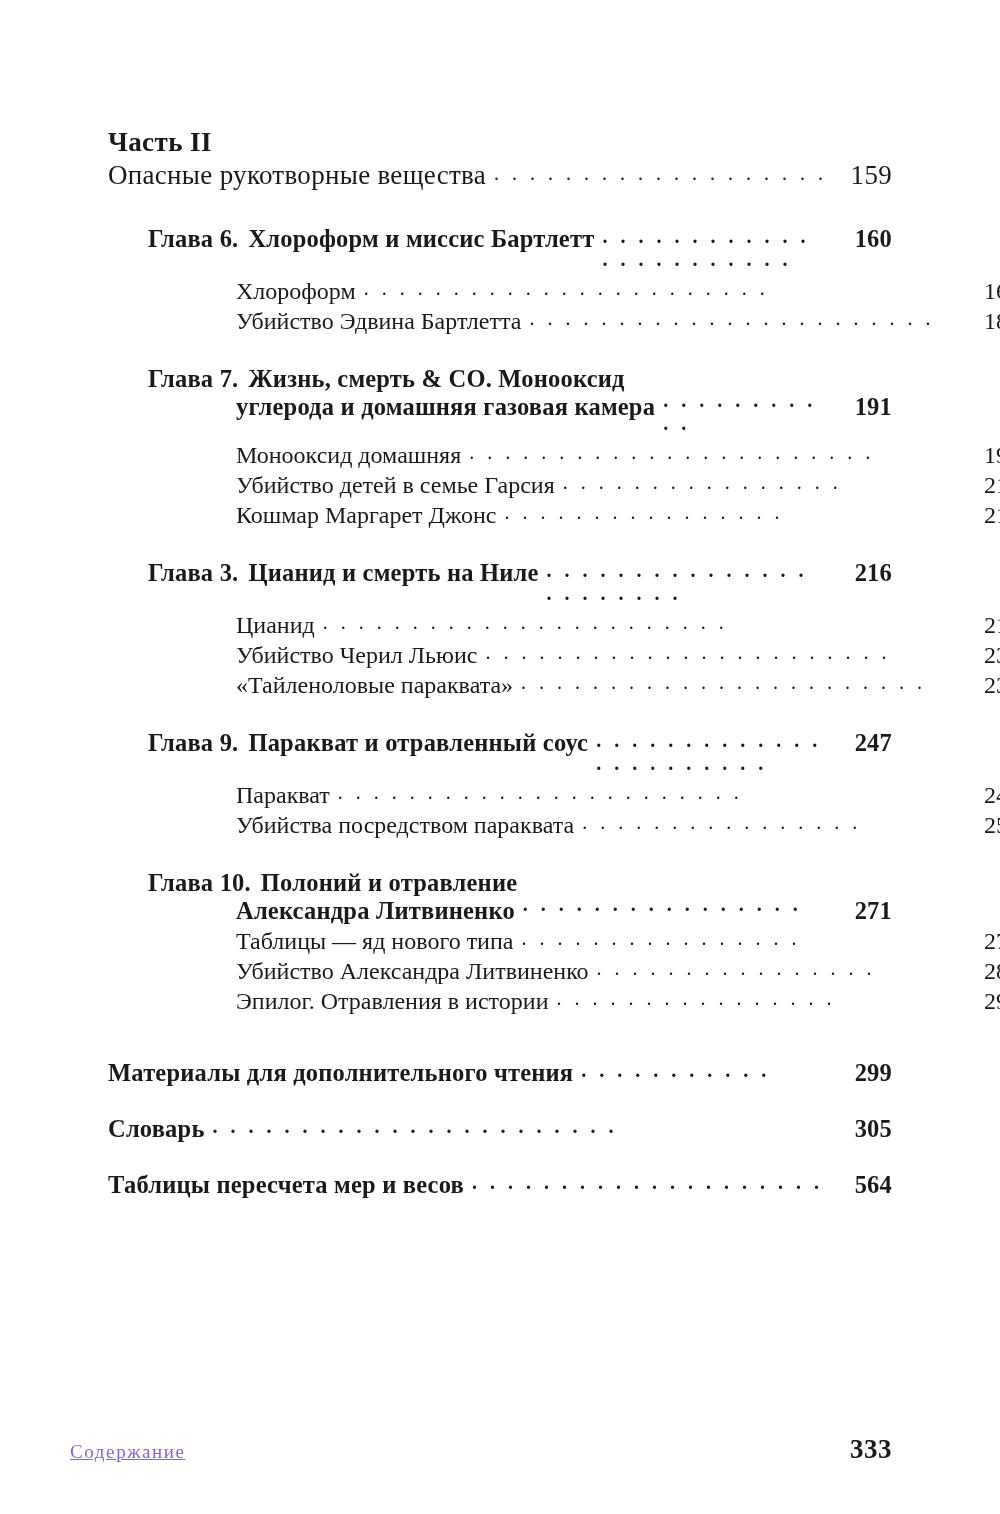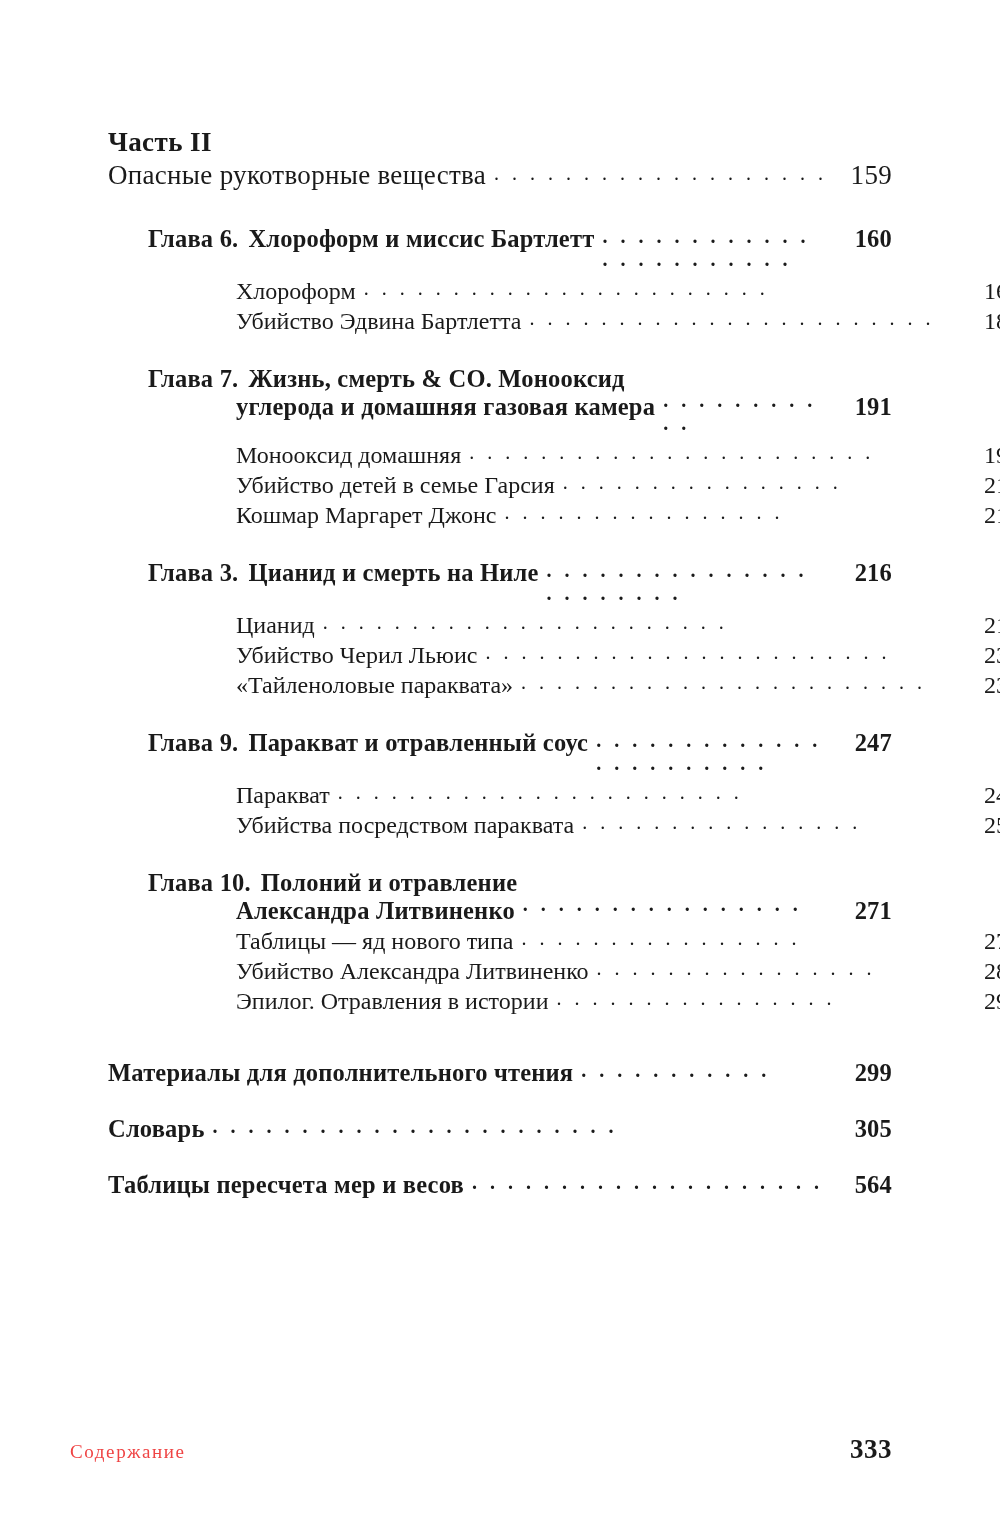--- a/index.html
+++ b/index.html
@@ -143,21 +143,22 @@
     left: 70px;
     right: 108px;
     bottom: 66px;
     display: flex;
     align-items: baseline;
     justify-content: space-between;
   }
   .footer-label {
     font-size: 19px;
     letter-spacing: 1.6px;
-    color: #ef4444;
+    color: #8b5cf6;
+    text-decoration: underline;
   }
   .footer-page {
     font-size: 27px;
     font-weight: bold;
     letter-spacing: 0.5px;
   }
 </style>
 </head>
 <body>
 

